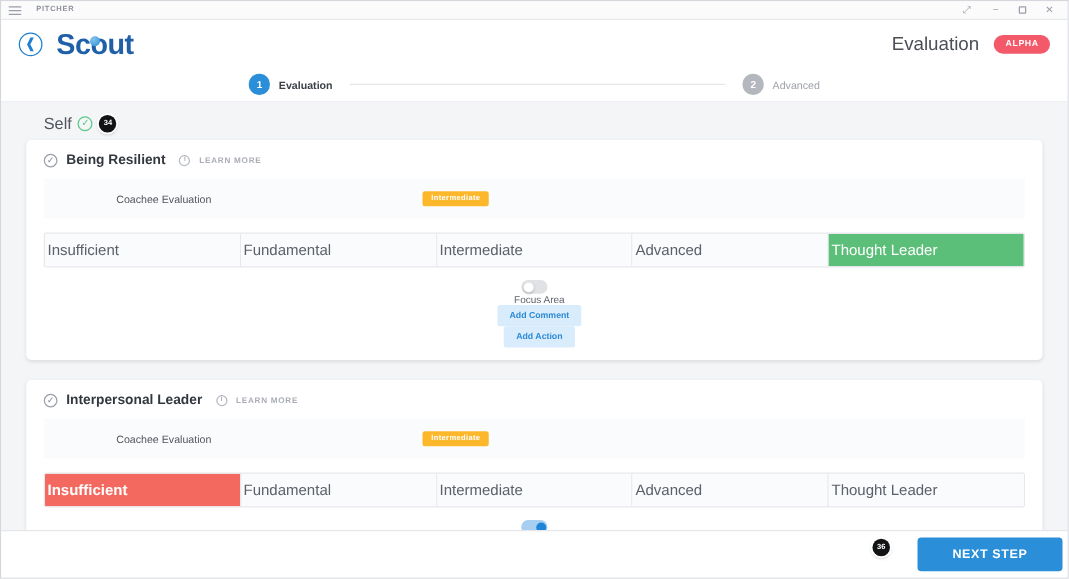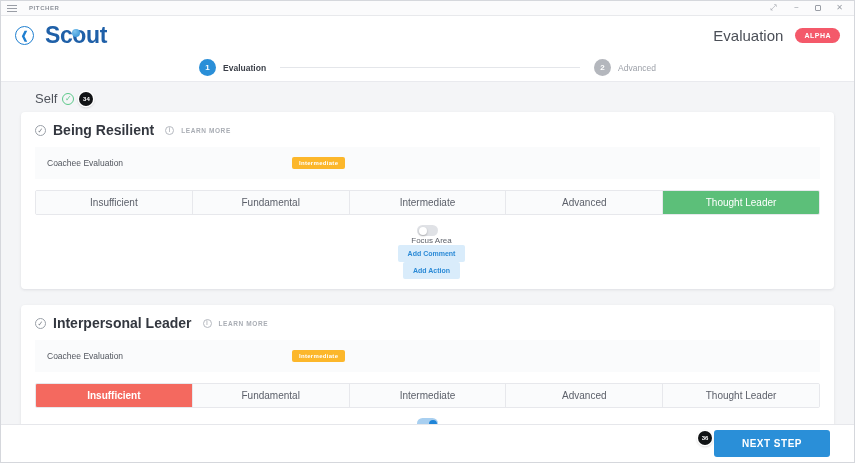--- a/index.html
+++ b/index.html
@@ -123,62 +123,62 @@
   .card-head {
     display: flex; align-items: center; gap: 7px;
     margin-bottom: 9px;
   }
   .card-check {
     width: 11px; height: 11px; border-radius: 50%;
     border: 1.2px solid #9aa0a8; color: #7c8189;
     display: flex; align-items: center; justify-content: center;
     font-size: 7px; line-height: 1;
   }
-  .card-title { font-size: 14px; font-weight: 700; color: #33373f; }
+  .card-title { font-size: 11px; font-weight: 700; color: #33373f; }
   .info-i {
     width: 9px; height: 9px; border-radius: 50%;
     border: 1px solid #b6bac1; color: #9498a0;
     display: flex; align-items: center; justify-content: center;
     font-size: 6.5px; font-style: normal; line-height: 1;
     margin-left: 4px;
   }
   .learn-more {
     font-size: 6.5px; letter-spacing: .6px; color: #a9adb4; font-weight: 600;
   }
 
   .fieldgrid { background: #fafbfc; padding: 6px 0; }
   .field-row {
     display: flex; align-items: center;
     padding: 4px 12px;
   }
   .field-label {
     width: 245px; flex: 0 0 245px;
     font-size: 8.5px; color: #52565e;
-    display: flex; align-items: flex-end; gap: 6px;
+    display: flex; align-items: flex-end; gap: 6px; margin-left: 46px;
   }
   .field-value { font-size: 8px; color: #595d65; letter-spacing: .3px; }
   .pill-intermediate {
     display: inline-block;
     background: #fcb72b; color: #fff;
     font-size: 6px; font-weight: 700;
     padding: 3px 7px; border-radius: 2px;
   }
 
   
   .scale {
     display: flex;
     margin: 11px 0 0 0;
     border: 1px solid #e7e8ec;
     border-radius: 2px;
     overflow: hidden;
   }
   .scale-cell {
     flex: 1;
-    text-align: center;
-    font-size: 10px;
+    text-align: left;
+    font-size: 12px;
     padding: 6px 2px;
     color: #5c606a;
     background: #fafbfc;
     border-right: 1px solid #e7e8ec;
     cursor: pointer;
   }
   .scale-cell:last-child { border-right: none; }
   .scale-cell.sel-green { background: #5cbf79; color: #fff; }
   .scale-cell.sel-red { background: #f4695f; color: #fff; font-weight: 600; }
 
@@ -208,21 +208,21 @@
     padding: 5px 10px; border-radius: 2px;
     border: none; cursor: pointer; margin-left: 8px;
   }
 
   
   .footer {
     height: 38px; flex: 0 0 38px;
     background: #ffffff;
     border-top: 1px solid #e6e7eb;
     display: flex; align-items: center; justify-content: flex-end;
-    padding: 0 24px;
+    padding: 0 4px;
     position: relative;
   }
   .btn-next {
     background: #2a8fd8; color: #fff;
     font-size: 10px; font-weight: 700; letter-spacing: .5px;
     padding: 8px 28px; border: none; border-radius: 3px;
     cursor: pointer;
   }
 
   

